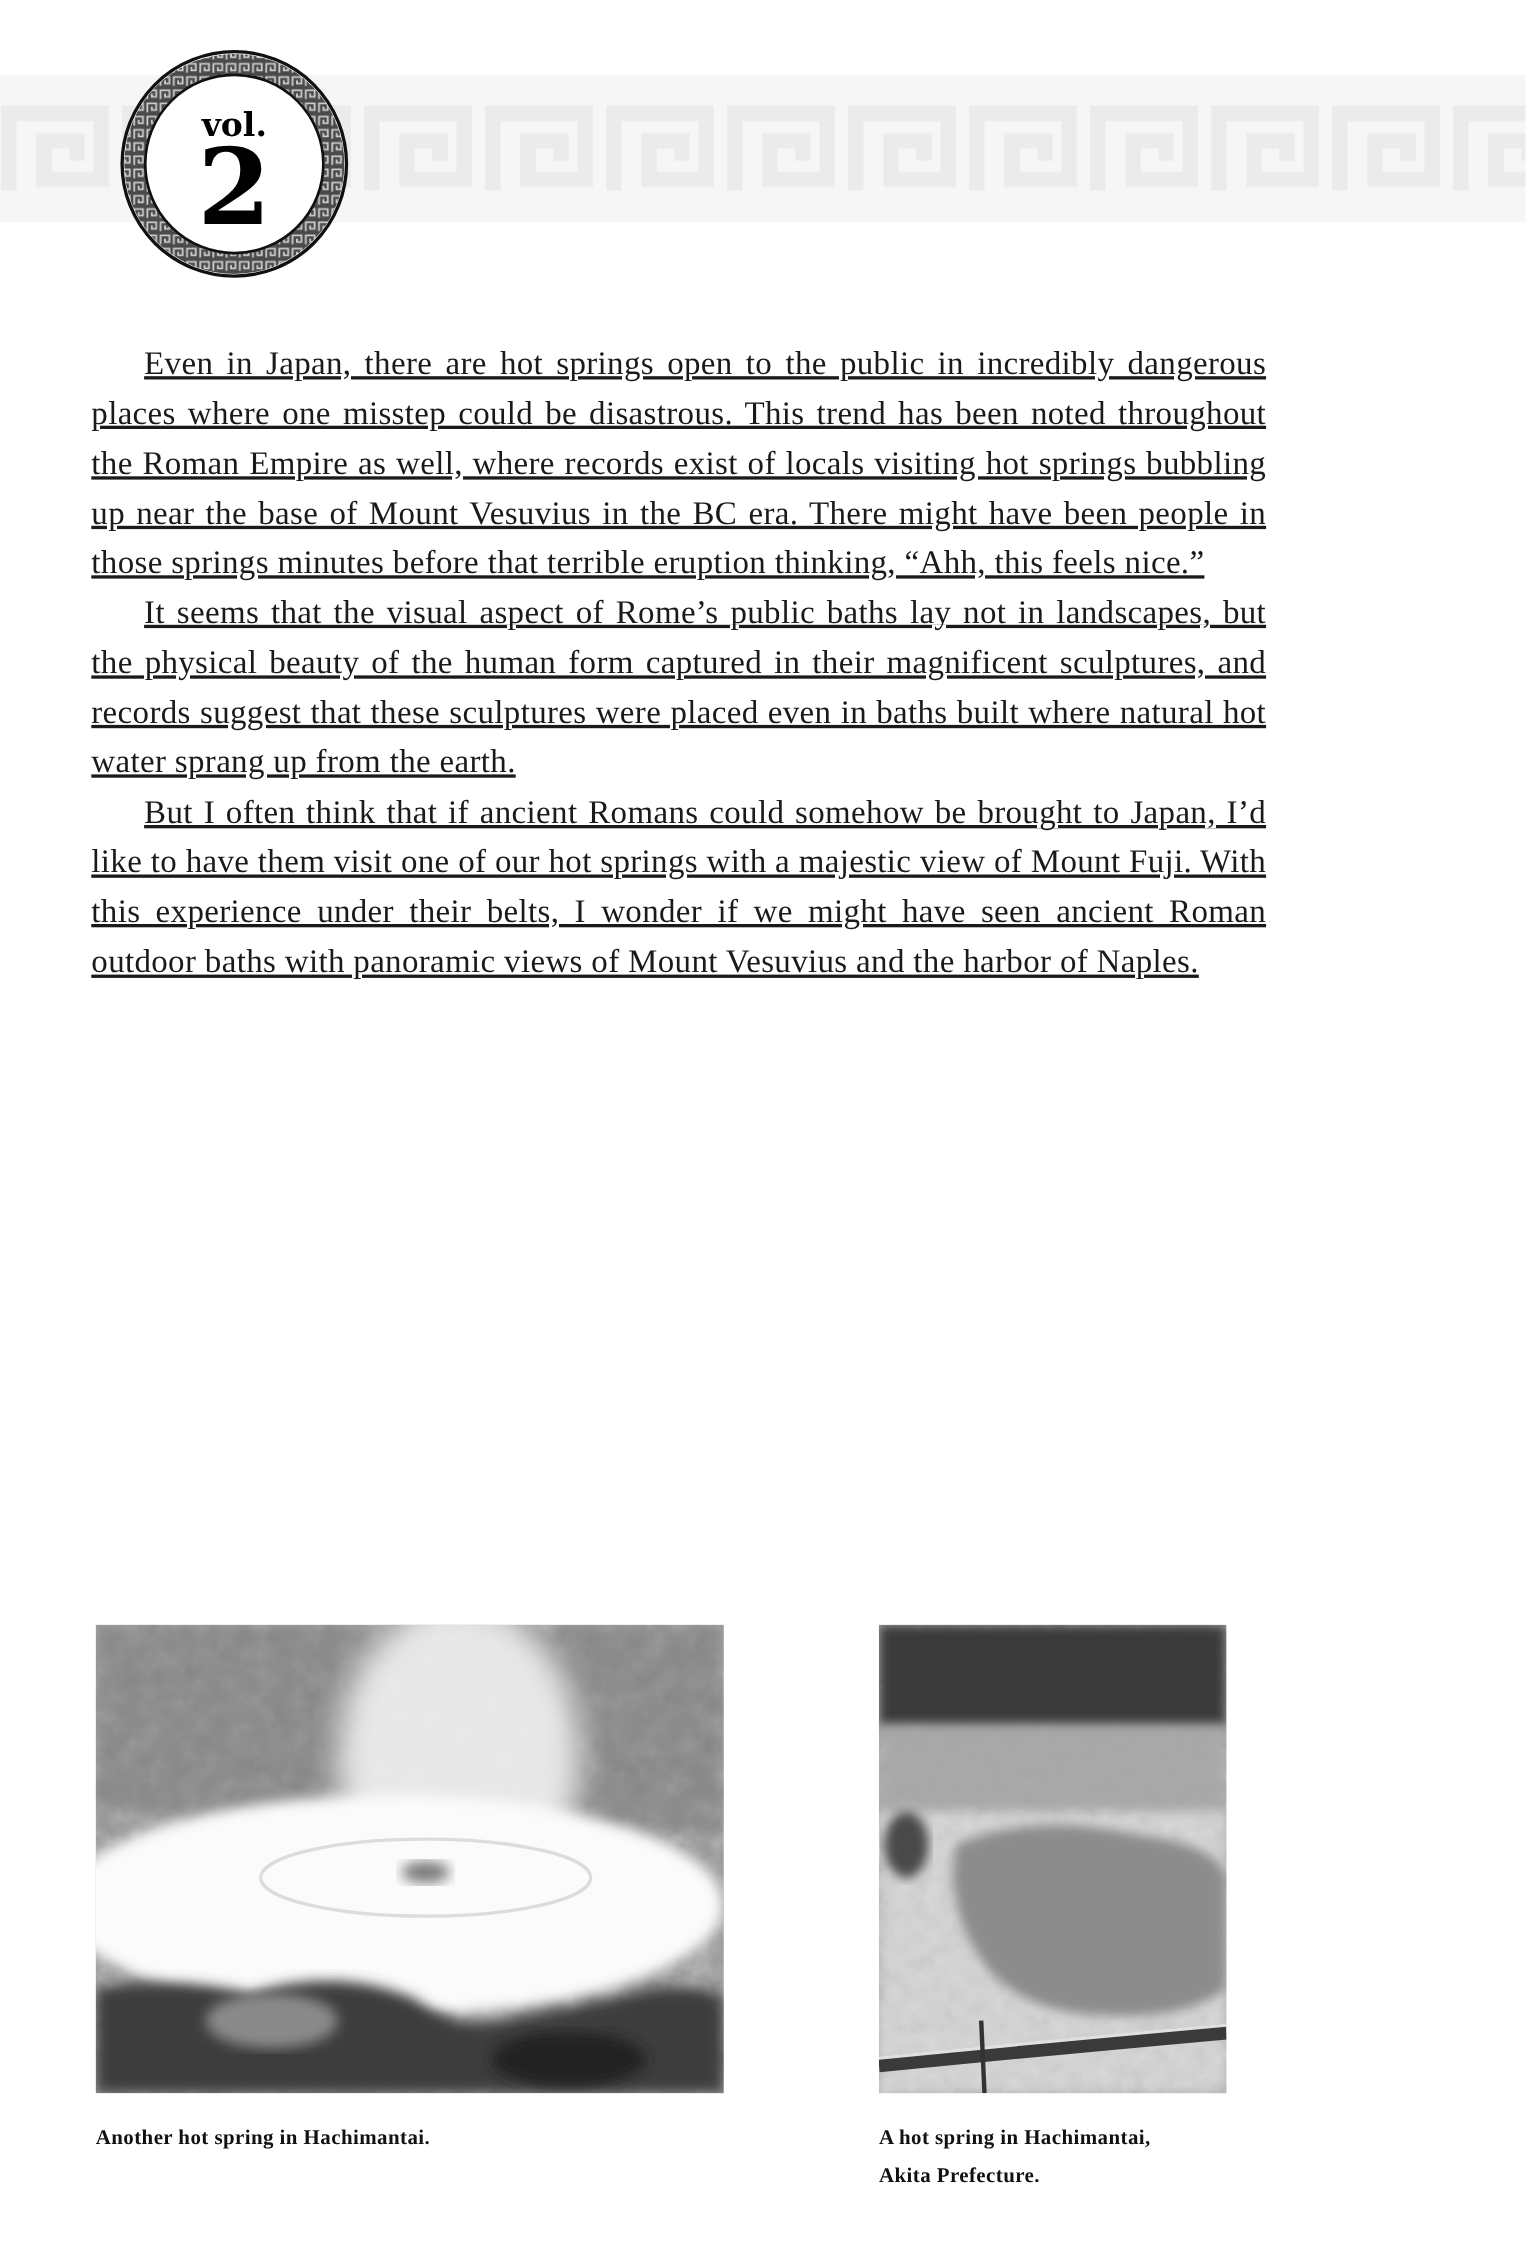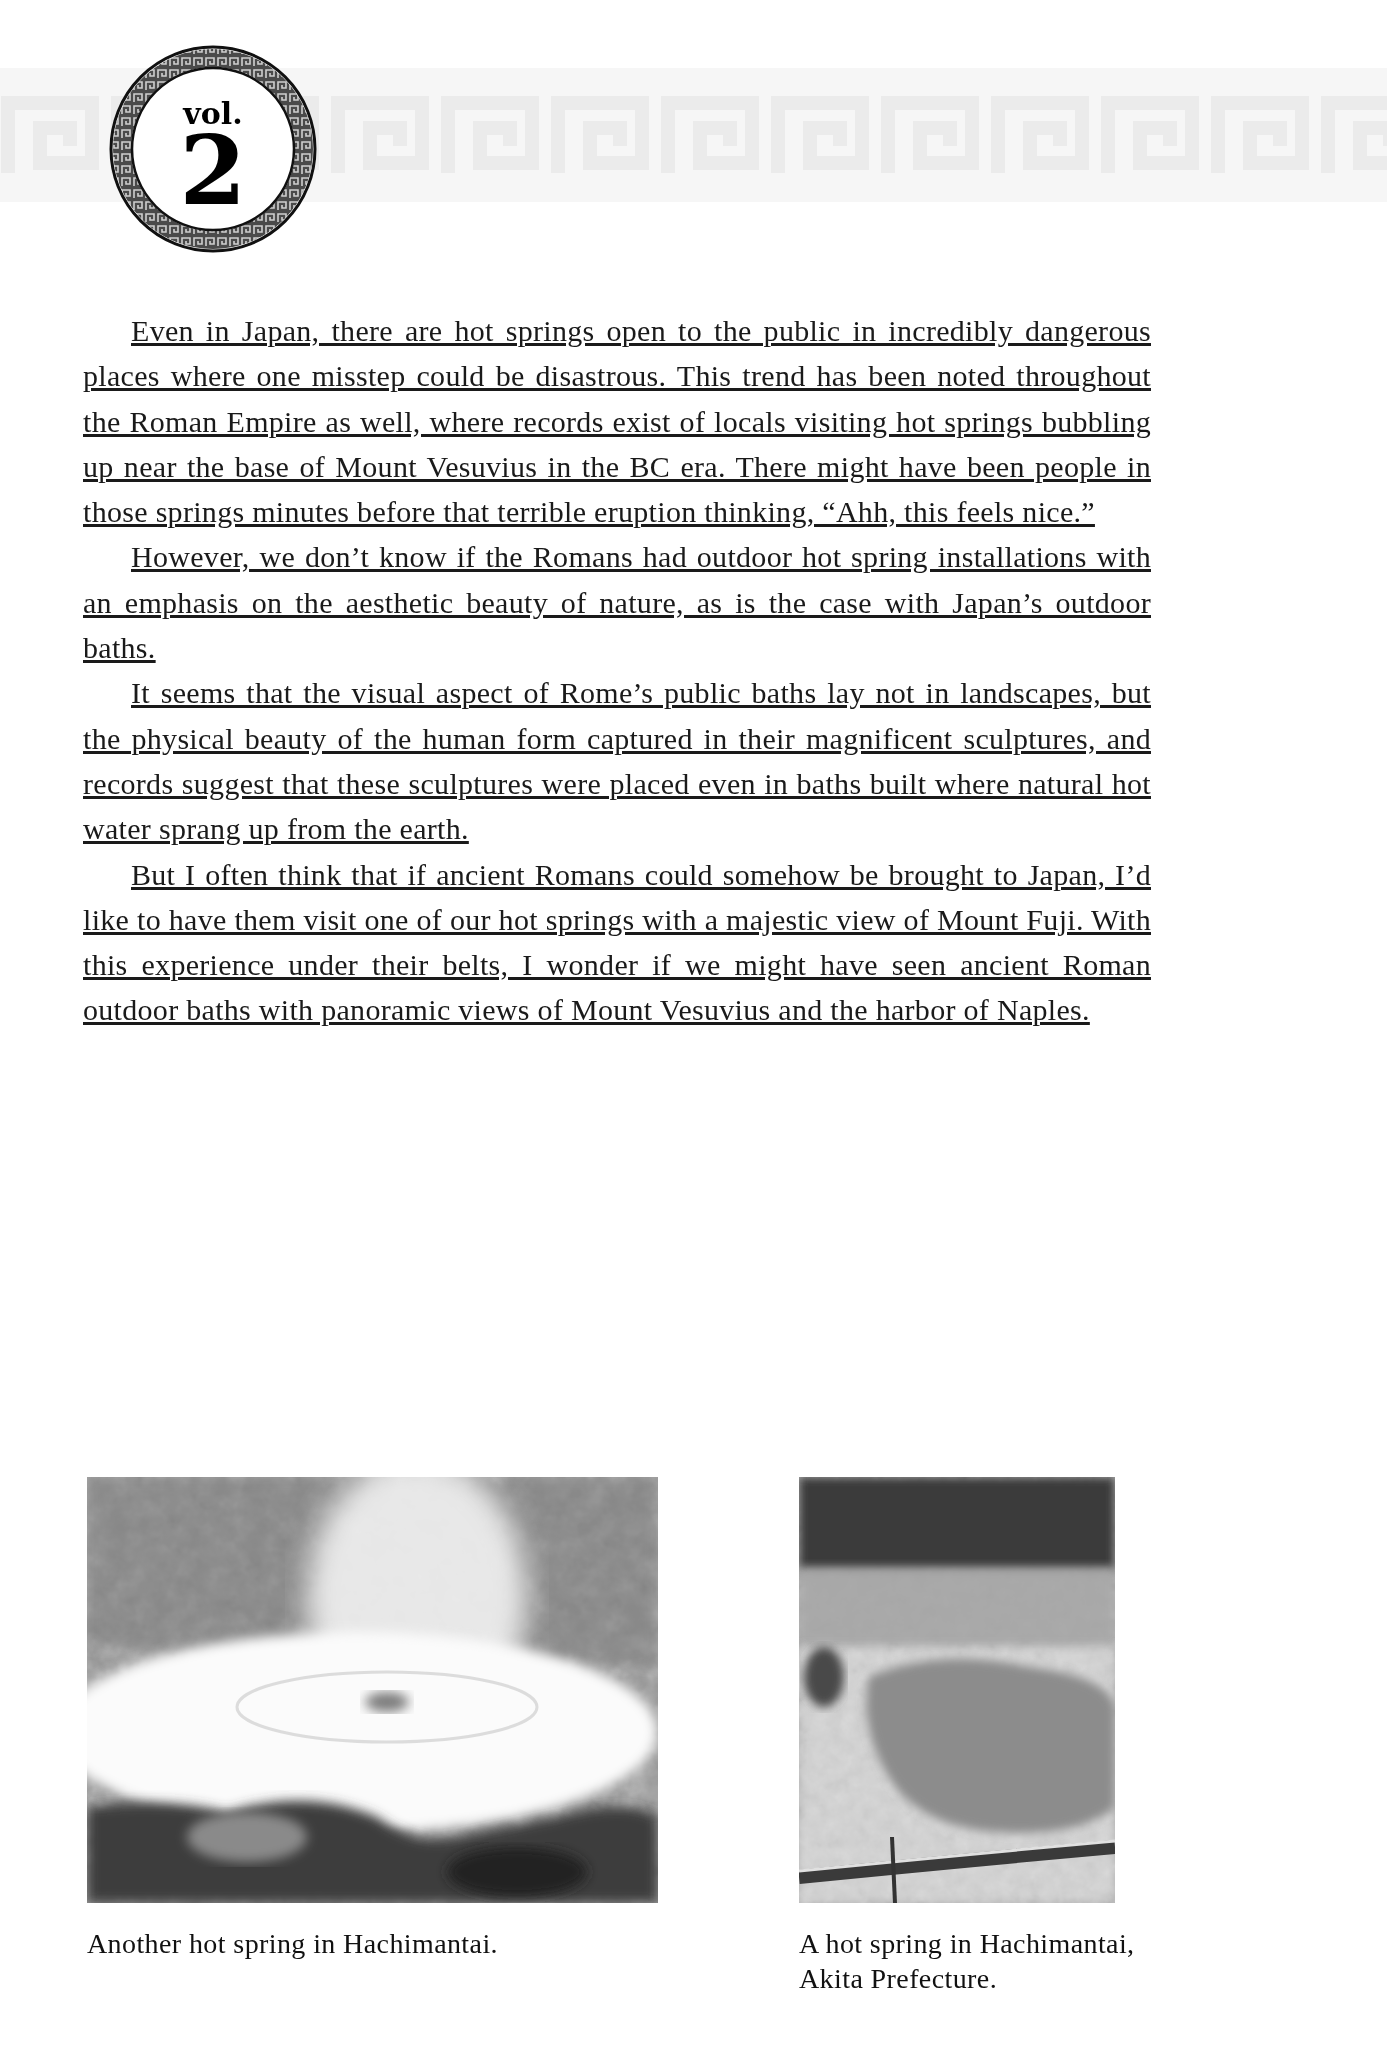--- a/index.html
+++ b/index.html
@@ -15,21 +15,21 @@
   .body-text { position: absolute; left: 83px; top: 308px; width: 1068px;
                font-size: 30px; line-height: 45.3px; text-align: justify;
                letter-spacing: 0.3px; }
   .body-text p { margin: 0; text-indent: 48px; text-decoration: underline; }
 
   .photo { position: absolute; overflow: hidden; background: #ddd; }
   .photo svg { display: block; }
   .photo-left { left: 87px; top: 1477px; width: 571px; height: 426px; }
   .photo-right { left: 799px; top: 1477px; width: 316px; height: 426px; }
 
-  .caption { position: absolute; font-weight: normal; font-size: 28px; line-height: 35px;
+  .caption { position: absolute; font-weight: bold; font-size: 19px; line-height: 35px;
              letter-spacing: 0.4px; color: #111; }
   .caption-left { left: 87px; top: 1926px; width: 600px; }
   .caption-right { left: 799px; top: 1926px; width: 420px; }
 </style>
 </head>
 <body>
 
 <div class="header-band">
   <svg width="1387" height="134">
     <defs>
@@ -53,21 +53,20 @@
     <circle cx="105" cy="105" r="102" fill="#fff" stroke="#111" stroke-width="3"></circle>
     <circle cx="105" cy="105" r="91" fill="none" stroke="url(#ringkey)" stroke-width="18"></circle>
     <circle cx="105" cy="105" r="81" fill="#fff" stroke="#111" stroke-width="2.5"></circle>
     <text x="105" y="80" text-anchor="middle" font-family="'DejaVu Serif', serif" font-weight="bold" font-size="30" fill="#000">vol.</text>
     <text x="105" y="160" text-anchor="middle" font-family="'DejaVu Serif', serif" font-weight="bold" font-size="96" fill="#000">2</text>
   </svg>
 </div>
 
 <div class="body-text">
   <p>Even in Japan, there are hot springs open to the public in incredibly dangerous places where one misstep could be disastrous. This trend has been noted throughout the Roman Empire as well, where records exist of locals visiting hot springs bubbling up near the base of Mount Vesuvius in the BC era. There might have been people in those springs minutes before that terrible eruption thinking, “Ahh, this feels nice.”</p>
-  <p>However, we don’t know if the Romans had outdoor hot spring installations with an emphasis on the aesthetic beauty of nature, as is the case with Japan’s outdoor baths.</p>
   <p>It seems that the visual aspect of Rome’s public baths lay not in landscapes, but the physical beauty of the human form captured in their magnificent sculptures, and records suggest that these sculptures were placed even in baths built where natural hot water sprang up from the earth.</p>
   <p>But I often think that if ancient Romans could somehow be brought to Japan, I’d like to have them visit one of our hot springs with a majestic view of Mount Fuji. With this experience under their belts, I wonder if we might have seen ancient Roman outdoor baths with panoramic views of Mount Vesuvius and the harbor of Naples.</p>
 </div>
 
 <div class="photo photo-left">
   <svg width="571" height="426" viewBox="0 0 571 426">
     <defs>
       <filter id="blur1">
           <feGaussianBlur stdDeviation="6"></feGaussianBlur>
         </filter>

